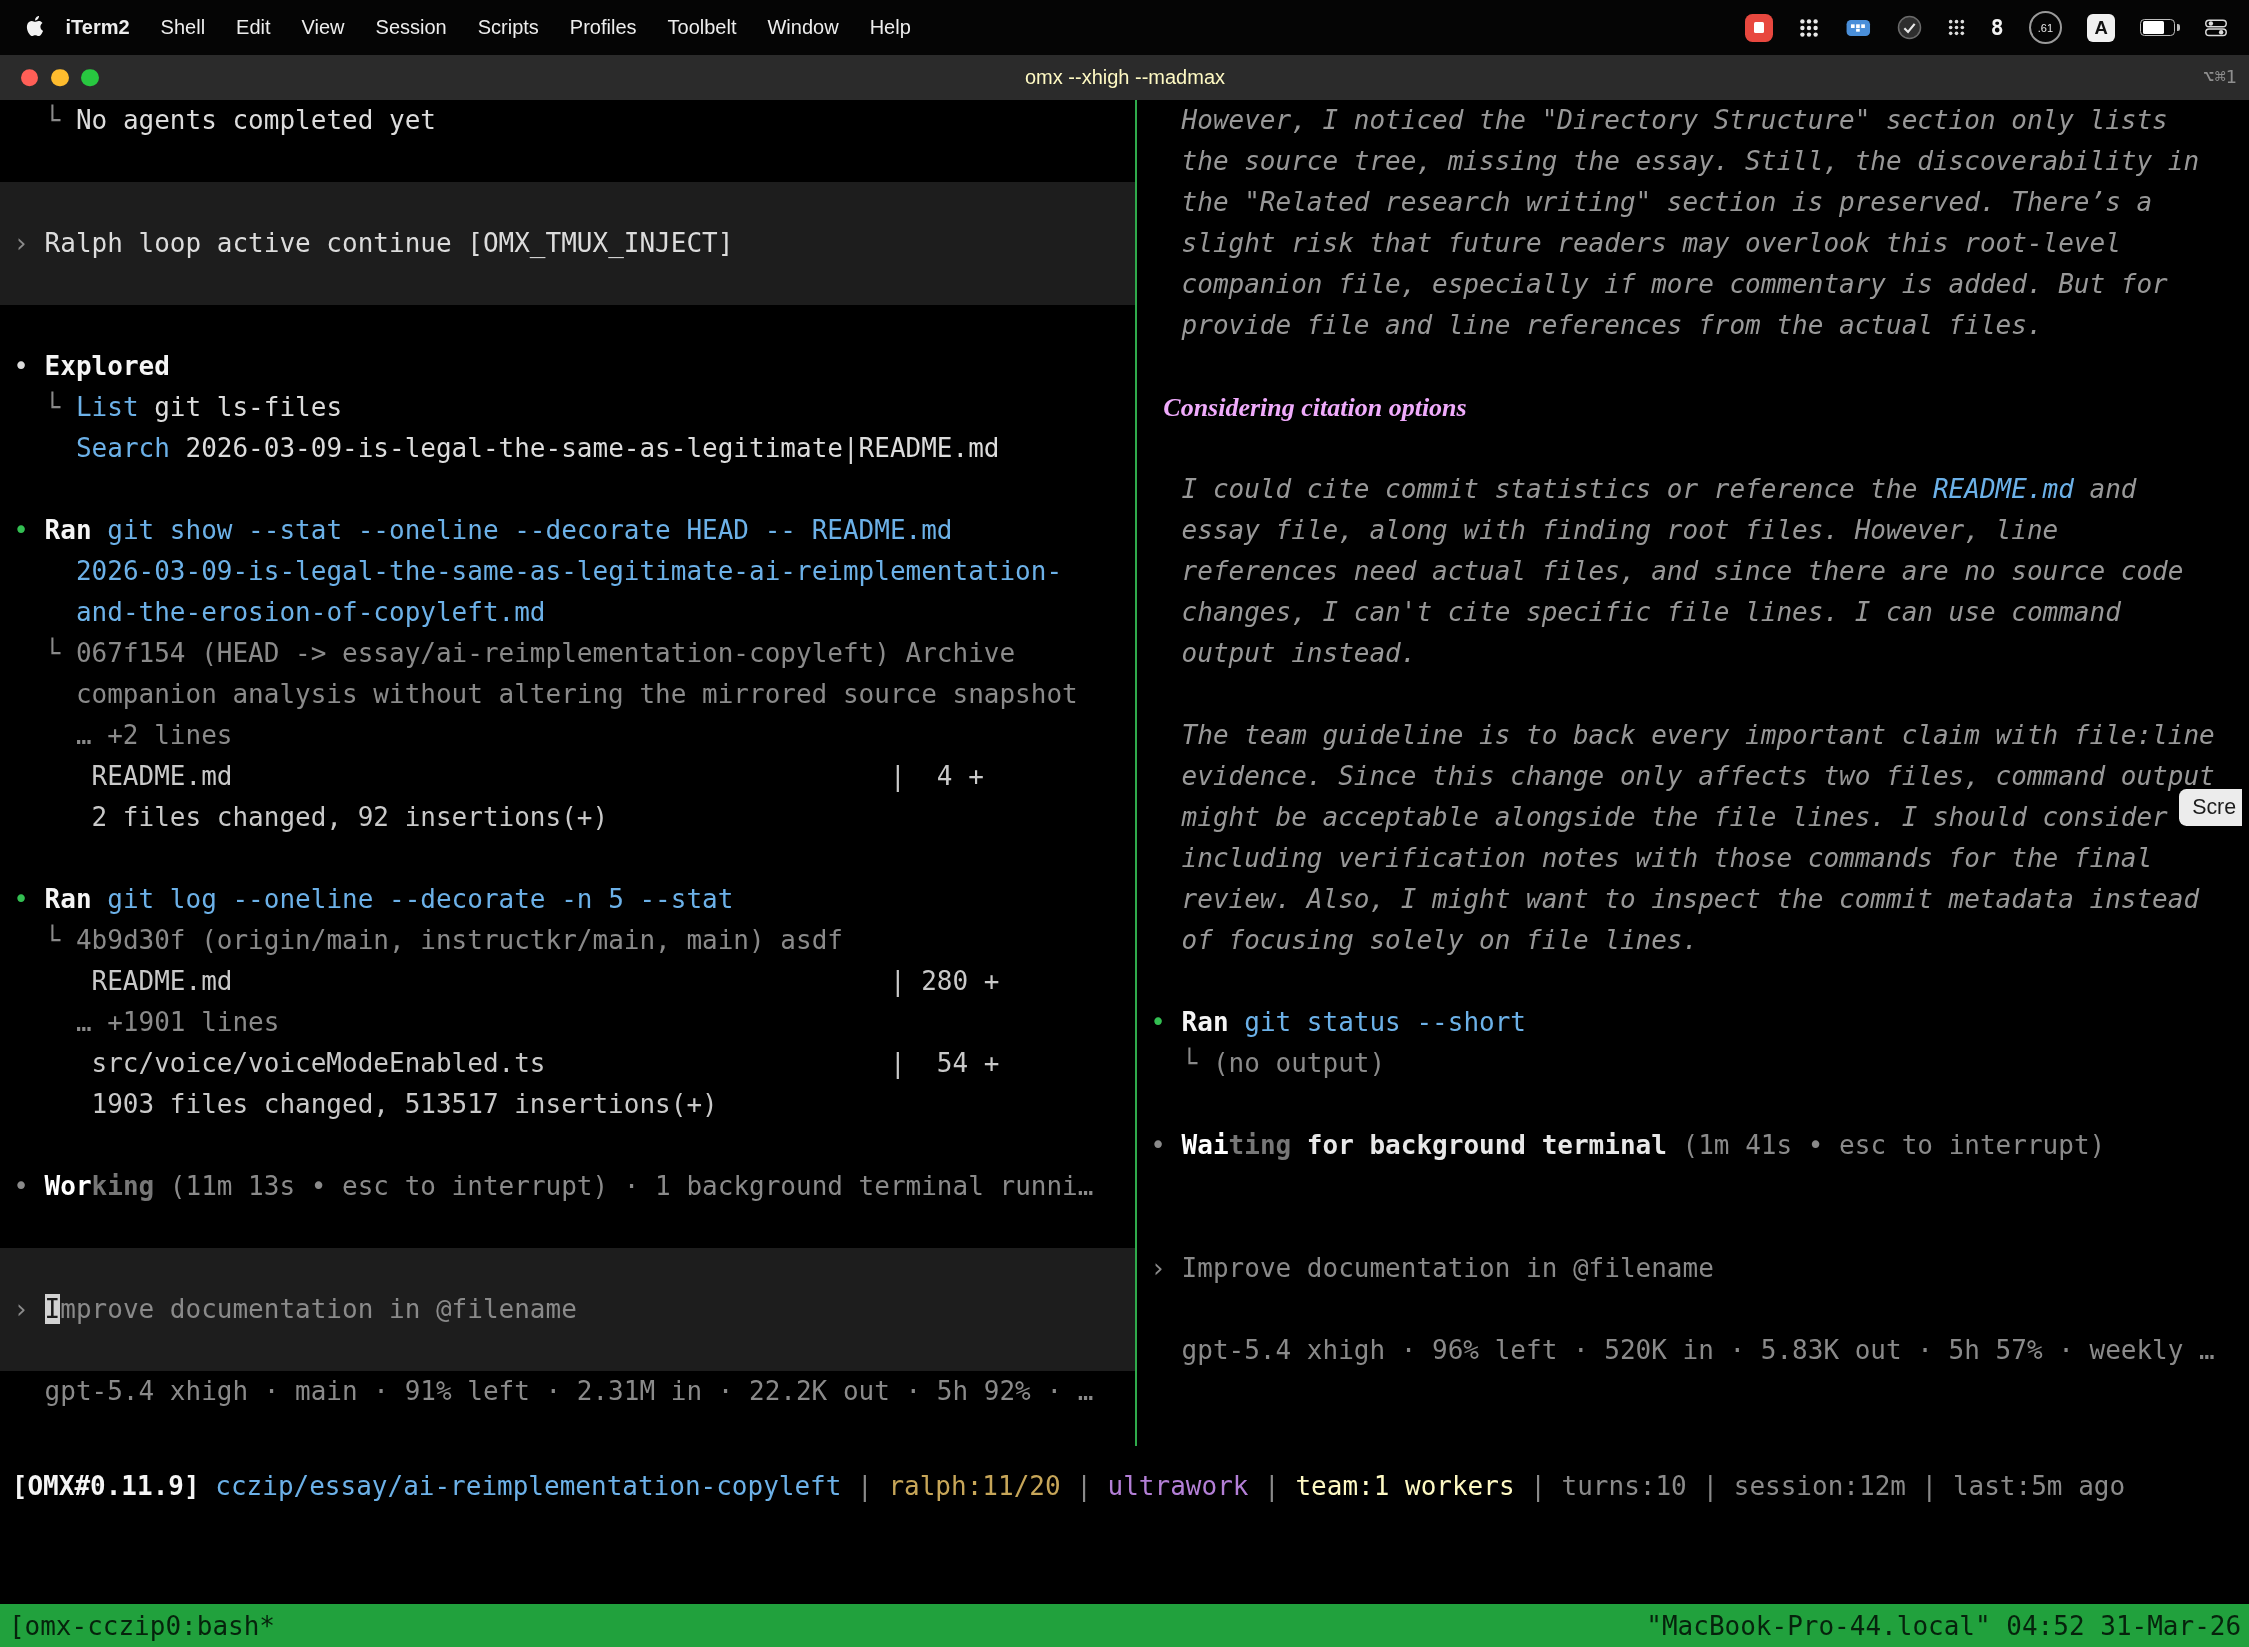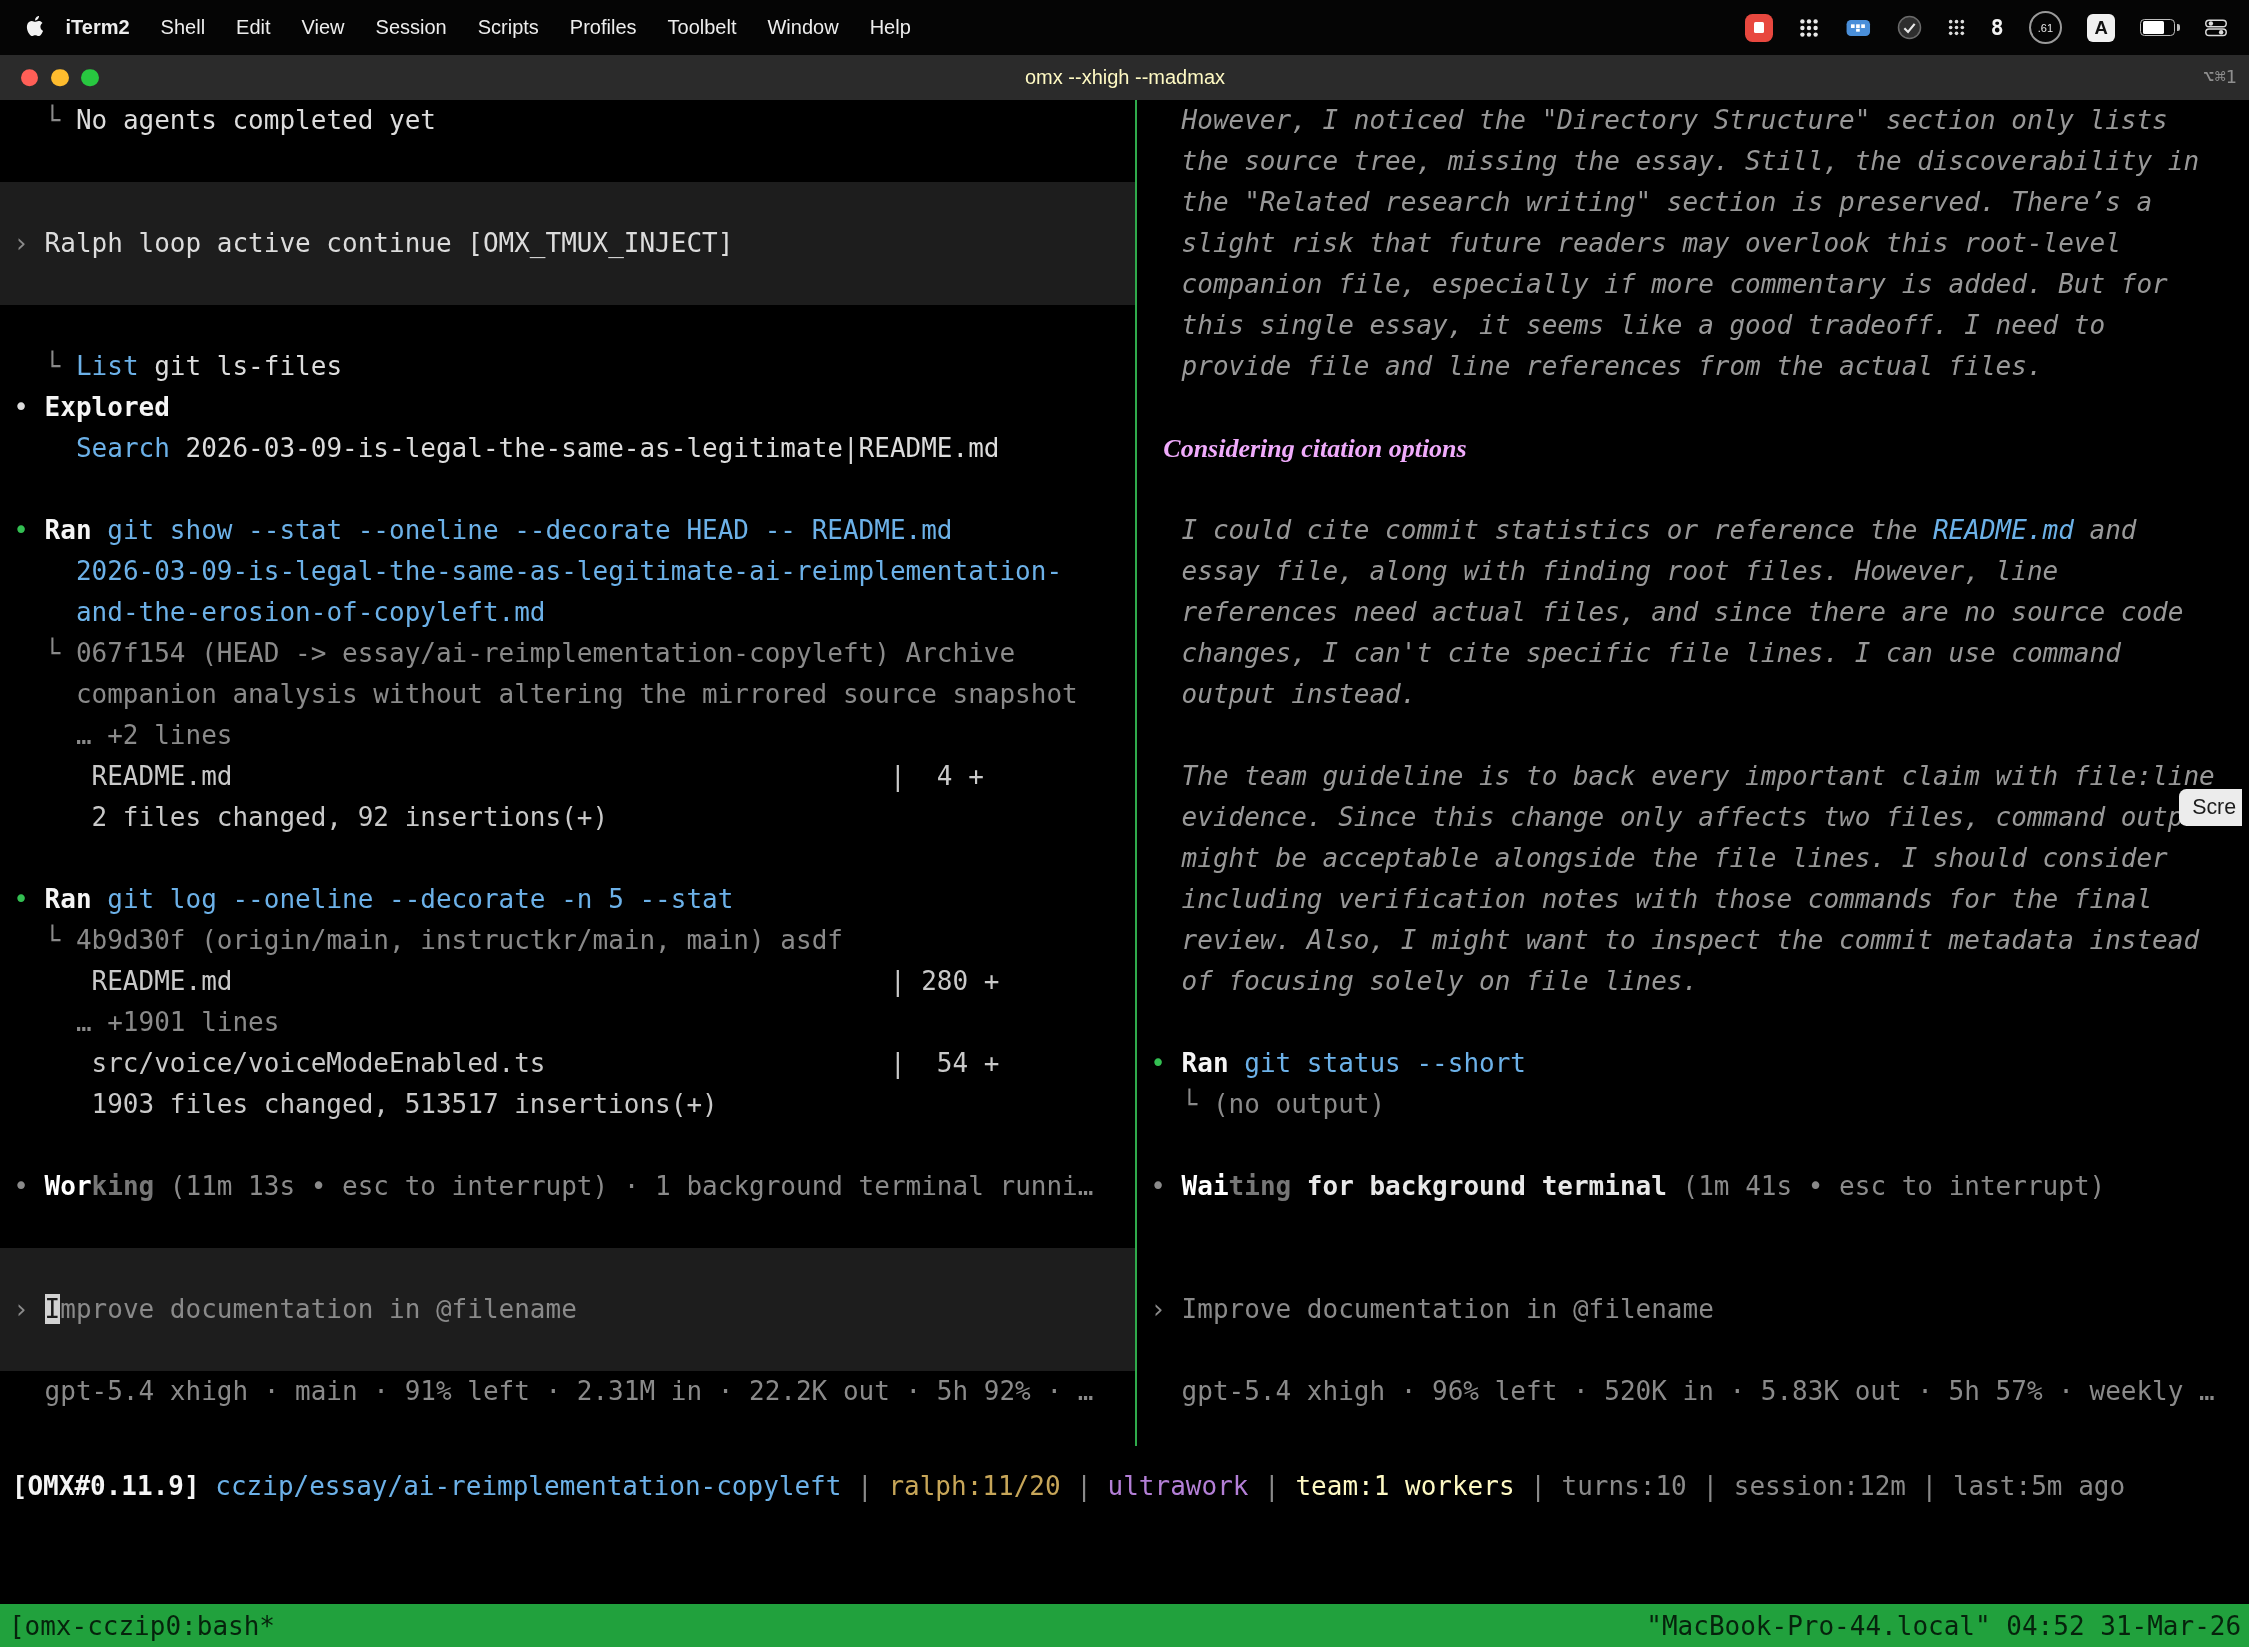--- a/index.html
+++ b/index.html
@@ -173,22 +173,22 @@
 </div>
 
 <div class="term">
   <div class="pane-left">
       <div class="tline"><span class="c-dim">  └ </span><span class="c-fg">No agents completed yet</span></div>
       <div class="tline"></div>
       <div class="tline panel"></div>
       <div class="tline panel"><span class="c-dim">› </span><span class="c-fg">Ralph loop active continue [OMX_TMUX_INJECT]</span></div>
       <div class="tline panel"></div>
       <div class="tline"></div>
+      <div class="tline"><span class="c-fg">• </span><span class="c-b">Explored</span></div>
       <div class="tline"><span class="c-dim">  └ </span><span class="c-blue">List</span><span class="c-fg"> git ls-files</span></div>
-      <div class="tline"><span class="c-fg">• </span><span class="c-b">Explored</span></div>
       <div class="tline"><span class="c-fg">    </span><span class="c-blue">Search</span><span class="c-fg"> 2026-03-09-is-legal-the-same-as-legitimate|README.md</span></div>
       <div class="tline"></div>
       <div class="tline"><span class="c-grn">• </span><span class="c-b">Ran</span><span class="c-fg"> </span><span class="c-blue">git show --stat --oneline --decorate HEAD -- README.md</span></div>
       <div class="tline"><span class="c-fg">    </span><span class="c-blue">2026-03-09-is-legal-the-same-as-legitimate-ai-reimplementation-</span></div>
       <div class="tline"><span class="c-fg">    </span><span class="c-blue">and-the-erosion-of-copyleft.md</span></div>
       <div class="tline"><span class="c-dim">  └ </span><span class="c-dim">067f154 (HEAD -&gt; essay/ai-reimplementation-copyleft) Archive</span></div>
       <div class="tline"><span class="c-dim">    companion analysis without altering the mirrored source snapshot</span></div>
       <div class="tline"><span class="c-dim">    … +2 lines</span></div>
       <div class="tline"><span class="c-stat">     README.md                                          |  4 +</span></div>
       <div class="tline"><span class="c-stat">     2 files changed, 92 insertions(+)</span></div>
@@ -207,21 +207,20 @@
       <div class="tline panel"></div>
       <div class="tline"><span class="c-dim">  gpt-5.4 xhigh · main · 91% left · 2.31M in · 22.2K out · 5h 92% · …</span></div>
     </div>
   <div class="pane-divider"></div>
   <div class="pane-right">
       <div class="tline"><span class="c-it">  However, I noticed the "Directory Structure" section only lists</span></div>
       <div class="tline"><span class="c-it">  the source tree, missing the essay. Still, the discoverability in</span></div>
       <div class="tline"><span class="c-it">  the "Related research writing" section is preserved. There’s a</span></div>
       <div class="tline"><span class="c-it">  slight risk that future readers may overlook this root-level</span></div>
       <div class="tline"><span class="c-it">  companion file, especially if more commentary is added. But for</span></div>
-      <div class="tline"><span class="c-it">  this single essay, it seems like a good tradeoff. I need to</span></div>
       <div class="tline"><span class="c-it">  provide file and line references from the actual files.</span></div>
       <div class="tline"></div>
       <div class="tline"><span class="c-itb">  Considering citation options</span></div>
       <div class="tline"></div>
       <div class="tline"><span class="c-it">  I could cite commit statistics or reference the </span><span class="c-itblue">README.md</span><span class="c-it"> and</span></div>
       <div class="tline"><span class="c-it">  essay file, along with finding root files. However, line</span></div>
       <div class="tline"><span class="c-it">  references need actual files, and since there are no source code</span></div>
       <div class="tline"><span class="c-it">  changes, I can't cite specific file lines. I can use command</span></div>
       <div class="tline"><span class="c-it">  output instead.</span></div>
       <div class="tline"></div>

